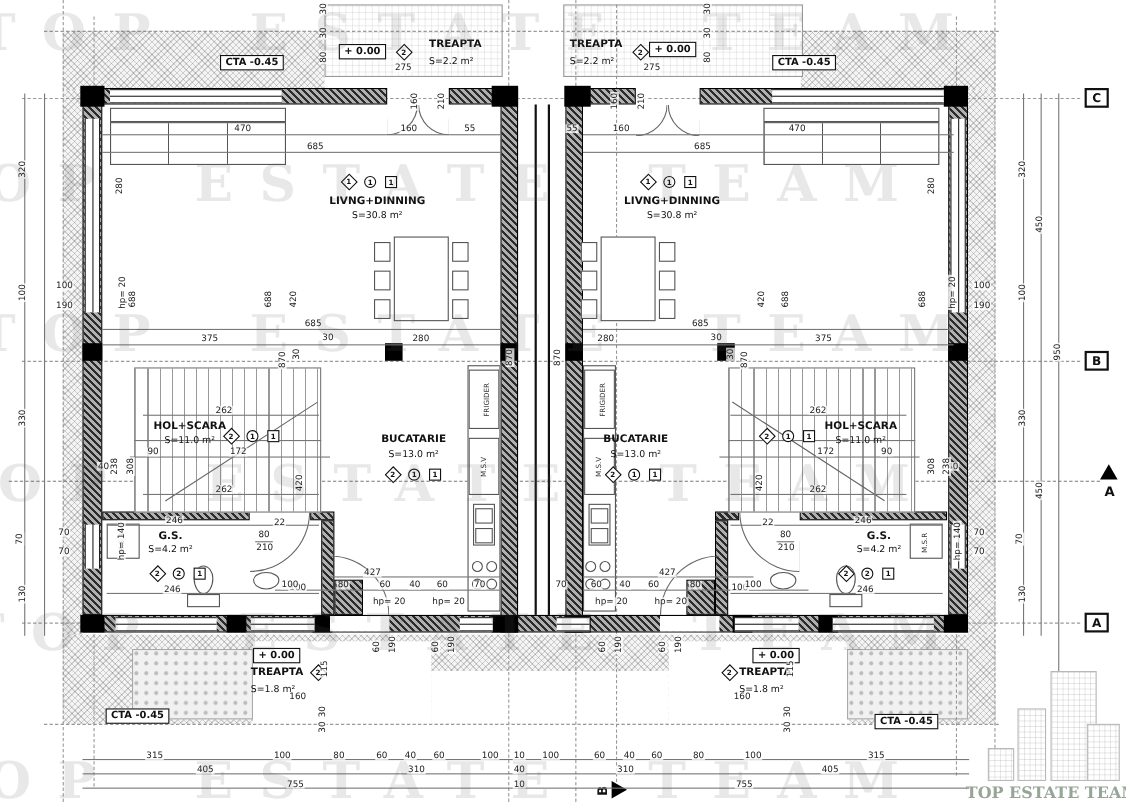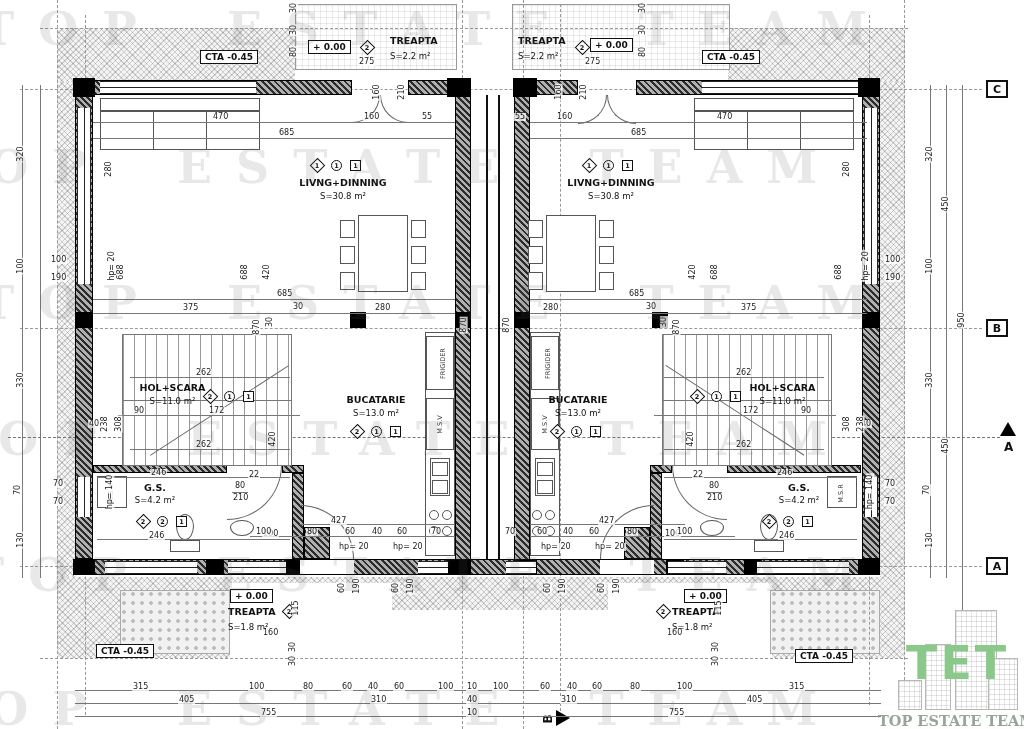--- a/index.html
+++ b/index.html
@@ -506,17 +506,16 @@
   <div class="wm" style="left:-20px;top:276px">TOP ESTATE TEAM</div>
   <div class="wm" style="left:-60px;top:412px">TOP ESTATE TEAM</div>
   <div class="wm" style="left:-30px;top:548px">TOP ESTATE TEAM</div>
   <div class="wm" style="left:-70px;top:682px">TOP ESTATE TEAM</div>
 
   <div style="position:absolute;left:878px;top:596px;width:146px;height:133px;z-index:10">
     <div class="logo-tower" style="left:77px;top:14px;width:42px;height:100px"></div>
     <div class="logo-tower" style="left:47px;top:48px;width:26px;height:66px"></div>
     <div class="logo-tower" style="left:110px;top:62px;width:30px;height:52px"></div>
     <div class="logo-tower" style="left:20px;top:84px;width:24px;height:30px"></div>
-    <div class="logo-mono" style="left:28px;top:40px">TET</div>
     <div class="logo-name" style="left:0;top:116px">TOP ESTATE TEAM</div>
   </div>
 
 </div>
 
 </body></html>

